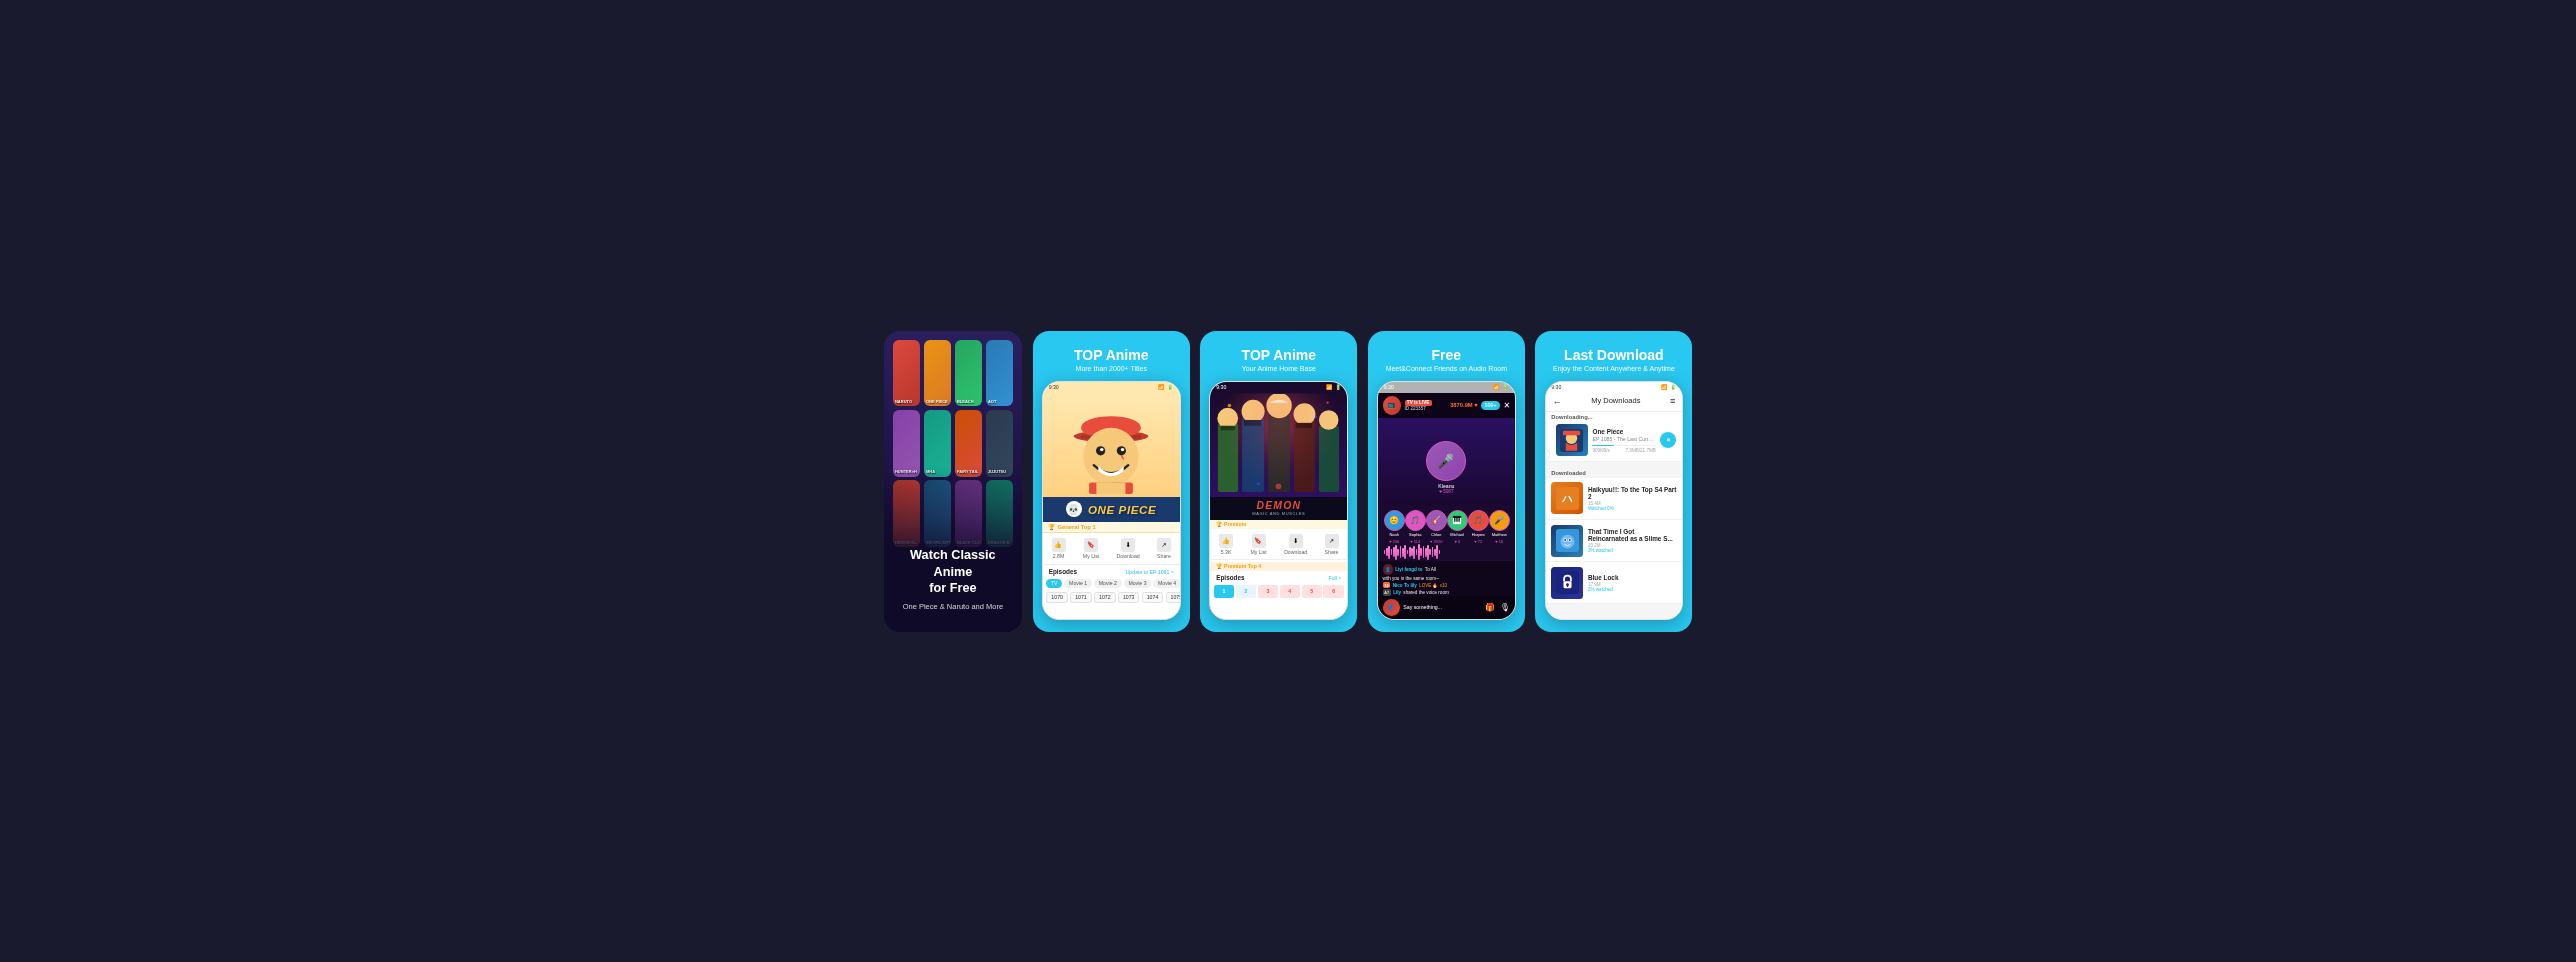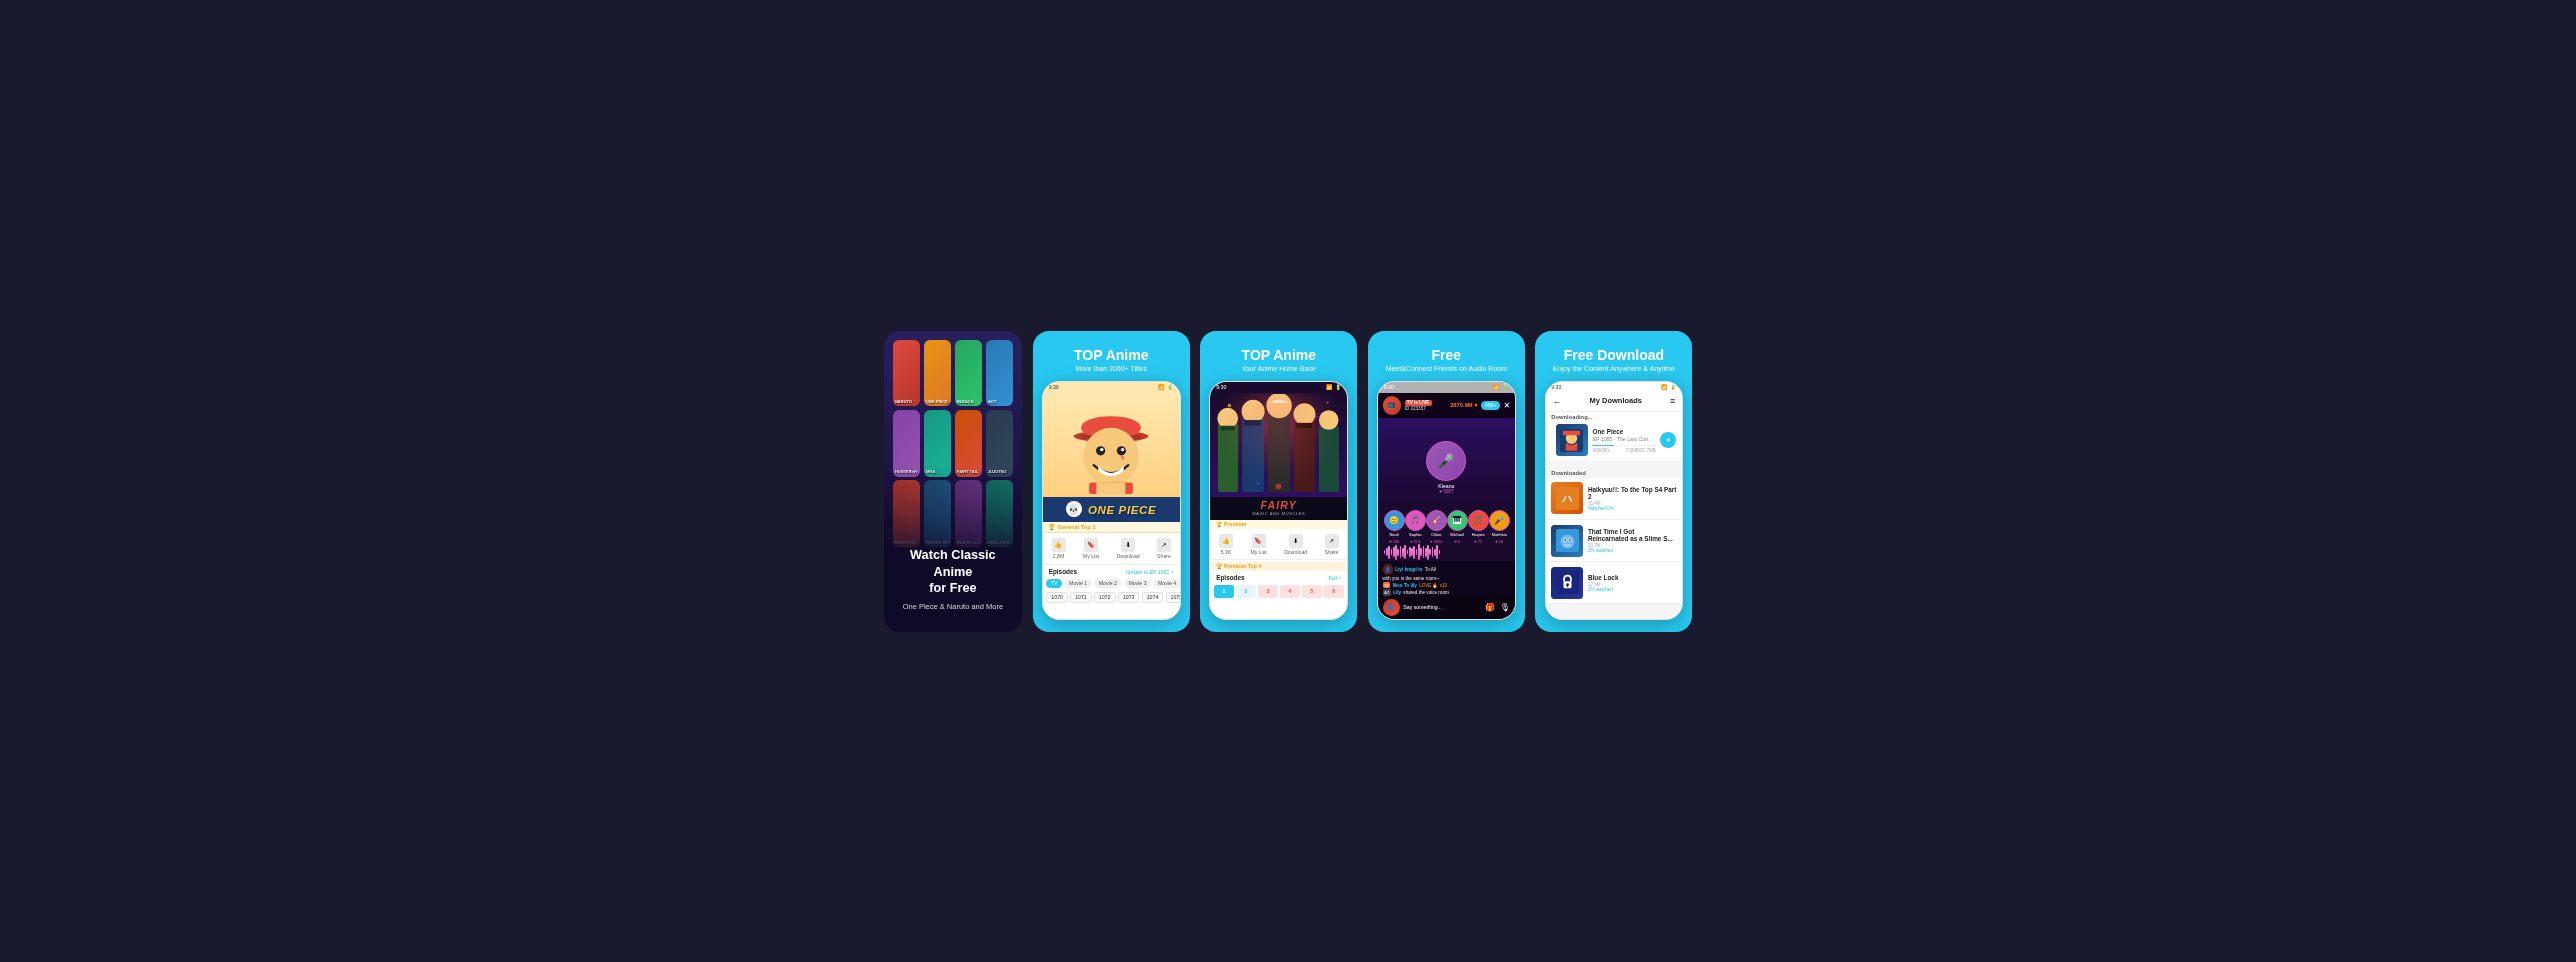--- a/index.html
+++ b/index.html
@@ -473,21 +473,21 @@
     }
     .dl-header {
       background: white;
       padding: 4.6px 7px;
       display: flex;
       align-items: center;
       justify-content: space-between;
       border-bottom: 0.6px solid #eee;
     }
     .dl-back { font-size: 9.2px; color: #333; }
-    .dl-title { font-size: 7.5px; font-weight: bold; color: #222; }
+    .dl-title { font-size: 7.5px; font-weight: normal; color: #222; }
     .dl-menu { font-size: 9.2px; color: #333; }
     .downloading-section {
       background: white;
       margin-bottom: 4.6px;
     }
     .dl-item {
       display: flex;
       align-items: center;
       gap: 4.6px;
       padding: 4.6px 5.8px;
@@ -773,21 +773,21 @@
 
           <rect x="185" y="55" width="35" height="115" fill="#1a4a3a" rx="4"></rect>
           <circle cx="202" cy="45" r="17" fill="#f5c87a"></circle>
 
           <circle cx="115" cy="160" r="5" fill="#ff4444" opacity="0.6"></circle>
           <circle cx="80" cy="155" r="3" fill="#4444ff" opacity="0.5"></circle>
         </svg>
       </div>
 
       <div class="mashle-logo-area">
-        <div class="mashle-logo-text">FAIRY</div>
+        <div class="mashle-logo-text">DEMON</div>
         <div class="mashle-sub">MAGIC AND MUSCLES</div>
       </div>
 
       <div class="premium-badge">🏆 Premium</div>
 
       <div class="action-bar">
         <div class="action-item">
           <div class="action-icon">👍</div>
           <span class="action-text">5.3K</span>
         </div>
@@ -950,21 +950,21 @@
           <div style="margin-left:auto;display:flex;gap:4.6px;">
             <span style="color:white;font-size:8px;">🎁</span>
             <span style="color:white;font-size:8px;">🎙</span>
           </div>
         </div>
       </div>
     </div>
   </div>
 
   <div class="card card-phone">
-    <div class="card-phone-title">Free Download</div>
+    <div class="card-phone-title">Last Download</div>
     <div class="card-phone-subtitle">Enjoy the Content Anywhere &amp; Anytime</div>
     <div class="phone-mockup">
 
       <div class="phone5-status">
         <span>9:30</span>
         <div class="status-icons" style="color:#333;">
           <span>📶</span>
           <span>🔋</span>
         </div>
       </div>

